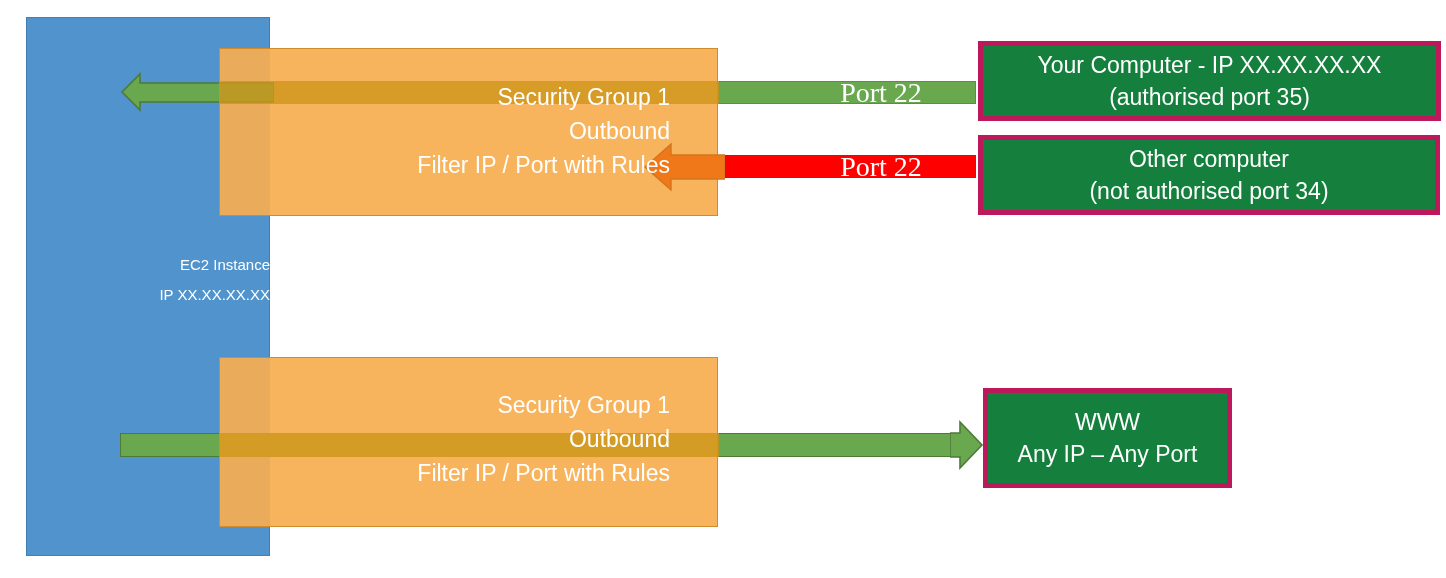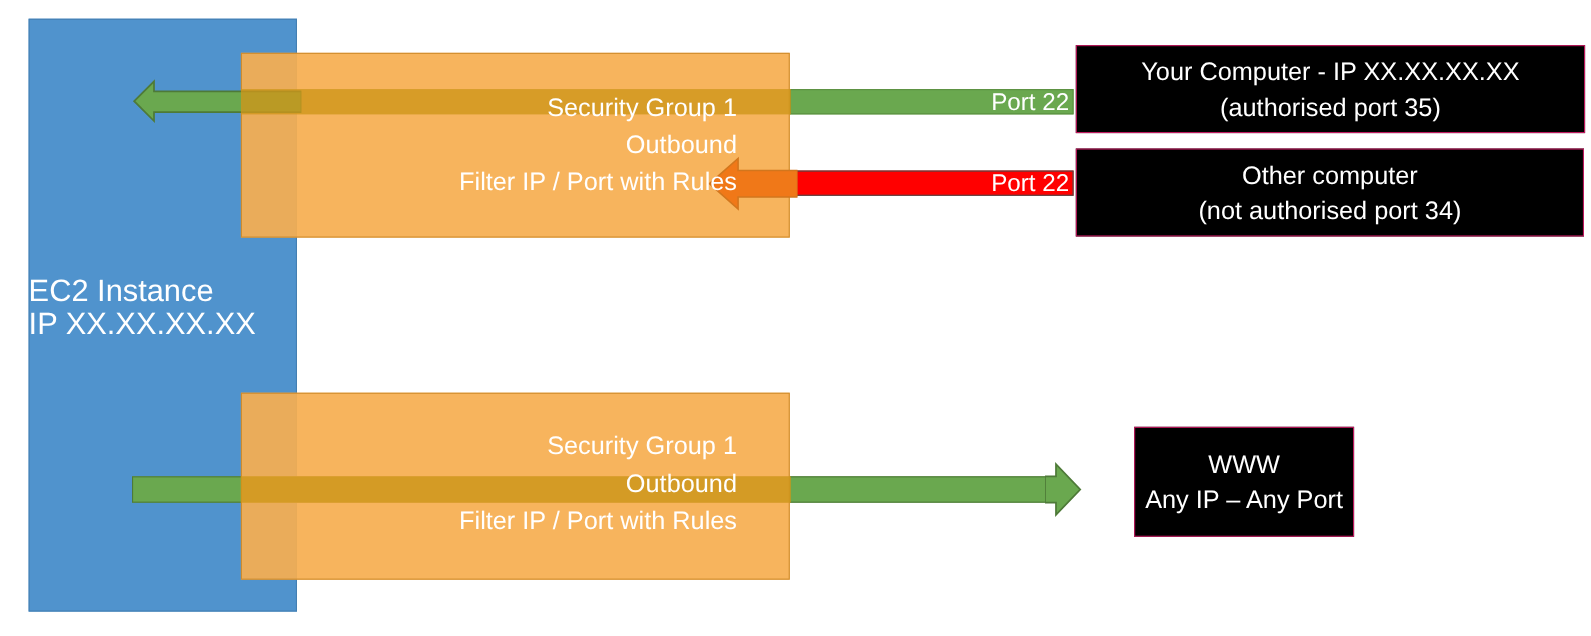--- a/index.html
+++ b/index.html
@@ -25,23 +25,23 @@
     left: 26px; top: 17px;
     width: 244px; height: 539px;
     background: #5093cd;
     border: 1px solid #437fb2;
     box-sizing: border-box;
     z-index: 1;
   }
   .ec2-label {
     left: 26px; top: 250px;
     width: 244px;
-    text-align: left;
-    color: #ffffff;
-    font-size: 28px;
+    text-align: right;
+    color: #ffffff;
+    font-size: 15px;
     line-height: 30px;
     z-index: 6;
     pointer-events: none;
   }
 
   
   .sg-box {
     background: rgba(246,174,81,0.93);
     border: 1px solid #d08c2c;
     box-sizing: border-box;
@@ -86,26 +86,27 @@
     left: 120px; top: 433px;
     width: 834px; height: 24px;
     background: #6aa84f;
     border: 1px solid #4e7a38;
     z-index: 2;
   }
 
   
   .band-label {
     color: #ffffff;
-    font-size: 22px;
+    font-size: 28px;
     line-height: 23px;
-    text-align: right;
+    text-align: center;
     z-index: 8;
     pointer-events: none;
     white-space: nowrap;
+    font-family: Liberation Serif, serif;
   }
   .label-port22-a { left: 790px; top: 81px;  width: 182px; }
   .label-port22-b { left: 790px; top: 155px; width: 182px; }
   .label-anyport  { left: 760px; top: 433px; width: 192px; line-height: 24px; }
 
   
   .arrow-svg { z-index: 4; }
   .arrow-green-left  { left: 118px; top: 66px;  width: 156px; height: 52px; }
   .arrow-orange-left { left: 641px; top: 140px; width: 84px;  height: 54px; }
   .arrow-green-right { left: 950px; top: 418px; width: 34px;  height: 54px; }
@@ -119,36 +120,36 @@
   }
   .cross-green-out {
     left: 219px; top: 433px;
     width: 500px; height: 24px;
     background: rgba(206,150,26,0.80);
     z-index: 5;
   }
 
   
   .gray-box {
-    background: #000000;
-    border: 1px solid #be185d;
+    background: #15803d;
+    border: 5px solid #be185d;
     box-sizing: border-box;
     color: #ffffff;
     font-size: 23px;
     line-height: 32px;
     text-align: left;
     display: flex;
     flex-direction: column;
     align-items: center;
     justify-content: center;
     z-index: 6;
   }
   .gray-your-computer { left: 978px; top: 41px;  width: 463px; height: 80px; }
   .gray-other-computer{ left: 978px; top: 135px; width: 462px; height: 80px; }
-  .gray-www           { left: 983px; top: 388px; width: 200px; height: 100px; margin-left: 48px; }
+  .gray-www           { left: 983px; top: 388px; width: 249px; height: 100px; }
   .gray-box span { display: block; }
 </style>
 </head>
 <body>
 
 <div id="canvas">
 
   <div class="abs ec2-box"></div>
 
   <div class="abs band band-green-in"></div>

